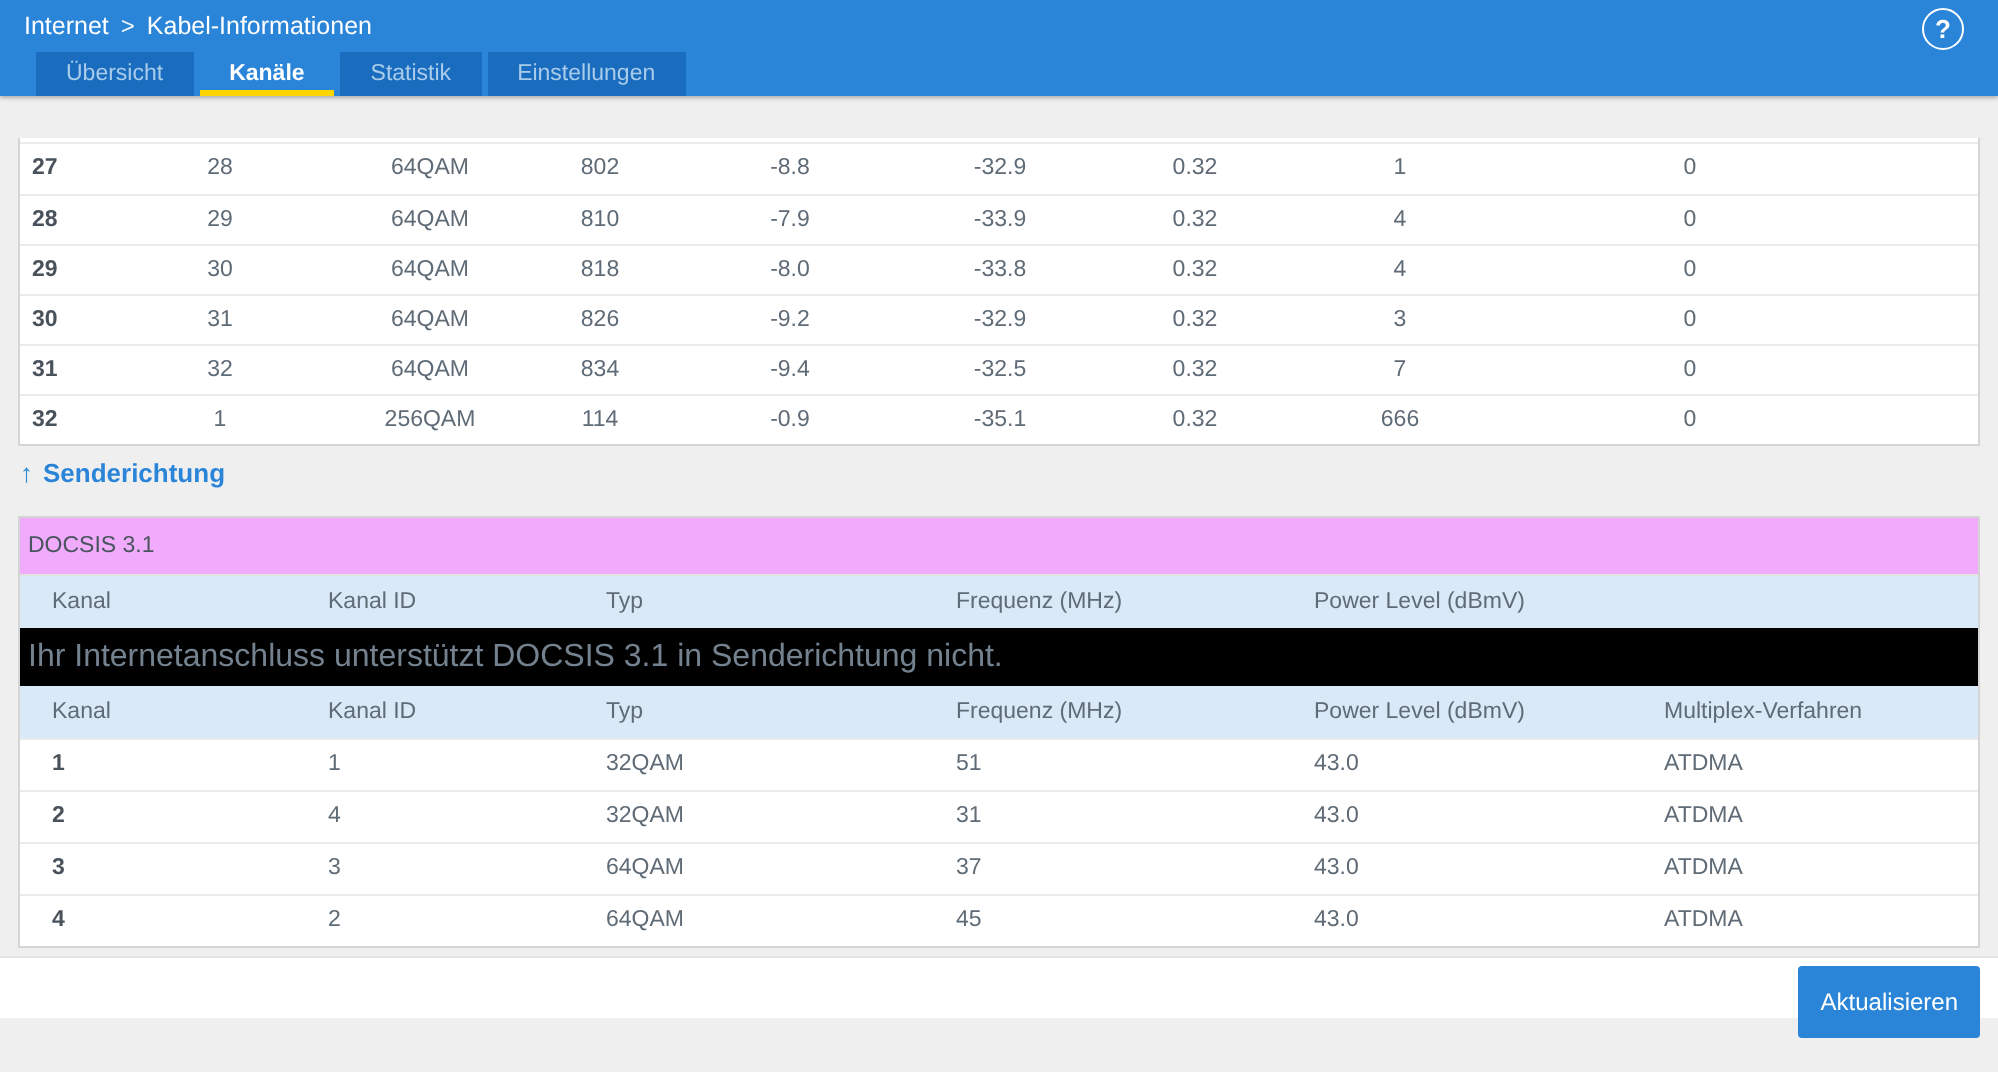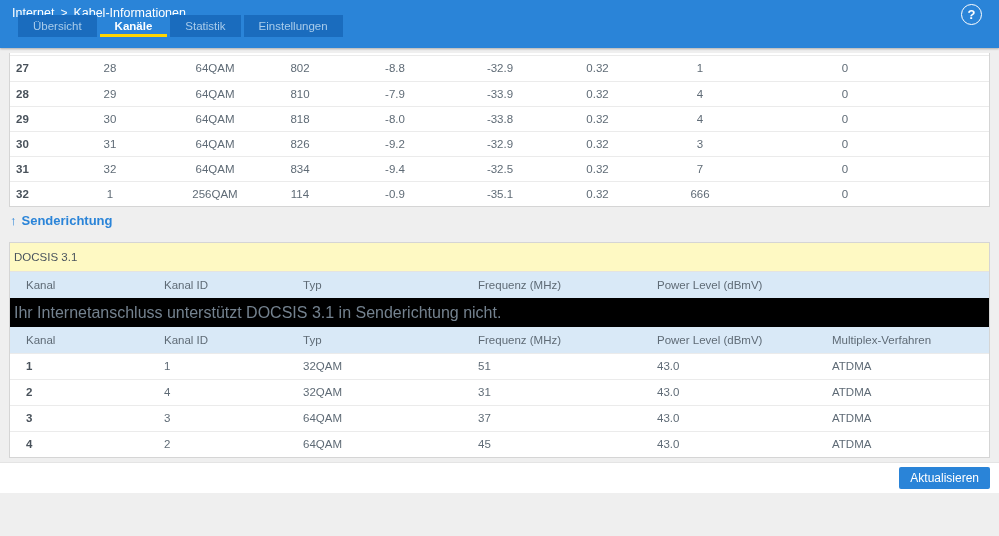--- a/index.html
+++ b/index.html
@@ -26,61 +26,61 @@
   .crumb-sep { margin: 0 6px; font-size: 12px; opacity: .95; }
   .help-btn {
     position: absolute; top: 4px; right: 17px;
     width: 21px; height: 21px;
     border: 1.6px solid #fff; border-radius: 50%;
     color: #fff; font-size: 13px; font-weight: bold;
     display: flex; align-items: center; justify-content: center;
     cursor: pointer;
   }
   .tabs {
-    position: absolute; bottom: 11px; left: 18px;
+    position: absolute; bottom: 0; left: 18px;
     display: flex; gap: 3px;
   }
   .tab {
     background: #1a6cbe;
     color: #a9cceb;
     font-size: 11.5px;
     height: 22px;
     padding: 5px 15px 0;
     cursor: pointer;
     white-space: nowrap;
   }
   .tab.active {
     background: transparent;
     color: #fff;
     font-weight: bold;
     border-bottom: 3px solid #ffd500;
   }
   
   .content { padding: 0 9px; }
   .panel { background: #fff; border: 1px solid #d5d5d5; }
-  .panel.clipped { border-top: none; margin-top: 5px; }
+  .panel.clipped { border-top: none; margin-top: 21px; }
   .sliver { height: 3px; border-bottom: 1px solid #ebebeb; }
   table { border-collapse: collapse; width: 100%; table-layout: fixed; }
   
   .ds td {
     font-size: 11.5px; color: #5f6b76;
     height: 25px; text-align: center;
     border-bottom: 1px solid #ebebeb;
     padding: 0; overflow: hidden;
   }
   .ds tr:last-child td { border-bottom: none; }
   .ds td.c1 { text-align: left; padding-left: 6px; font-weight: bold; color: #49525b; }
   
   .up-heading {
     color: #2a84d8; font-size: 13px; font-weight: bold;
     margin: 6px 0 14px 1px;
   }
   .up-heading .arrow { margin-right: 5px; font-weight: normal; }
   .us-strip {
-    background: #fef9c3;
+    background: #f0abfc;
     border-bottom: 1px solid #e3e3e3;
     padding: 8px 10px 8px 4px; padding-left: 4px;
     font-size: 11.5px; color: #4a545e;
     text-indent: 0; padding-left: 4px;
     height: 29px; line-height: 13px;
   }
   .us-strip.second { border-top: 1px solid #e3e3e3; }
   .us-head td {
     background: #d9e9f7;
     font-size: 11.5px; color: #3f4b57;
@@ -107,21 +107,21 @@
     background: #fff;
     border-top: 1px solid #e4e4e4;
     padding: 4px 9px 4px;
     display: flex; justify-content: flex-end;
     height: 31px;
   }
   .btn-primary {
     background: #2a84d8; color: #fff;
     border: none; border-radius: 2px;
     font-family: inherit; font-size: 12px;
-    padding: 4px 11px; height: 22px;
+    padding: 4px 11px; height: 36px;
     cursor: pointer;
   }
 </style>
 </head>
 <body>
 
 <div class="header">
   <div class="breadcrumb">
     <span>Internet</span><span class="crumb-sep">&gt;</span><span>Kabel-Informationen</span>
   </div>

